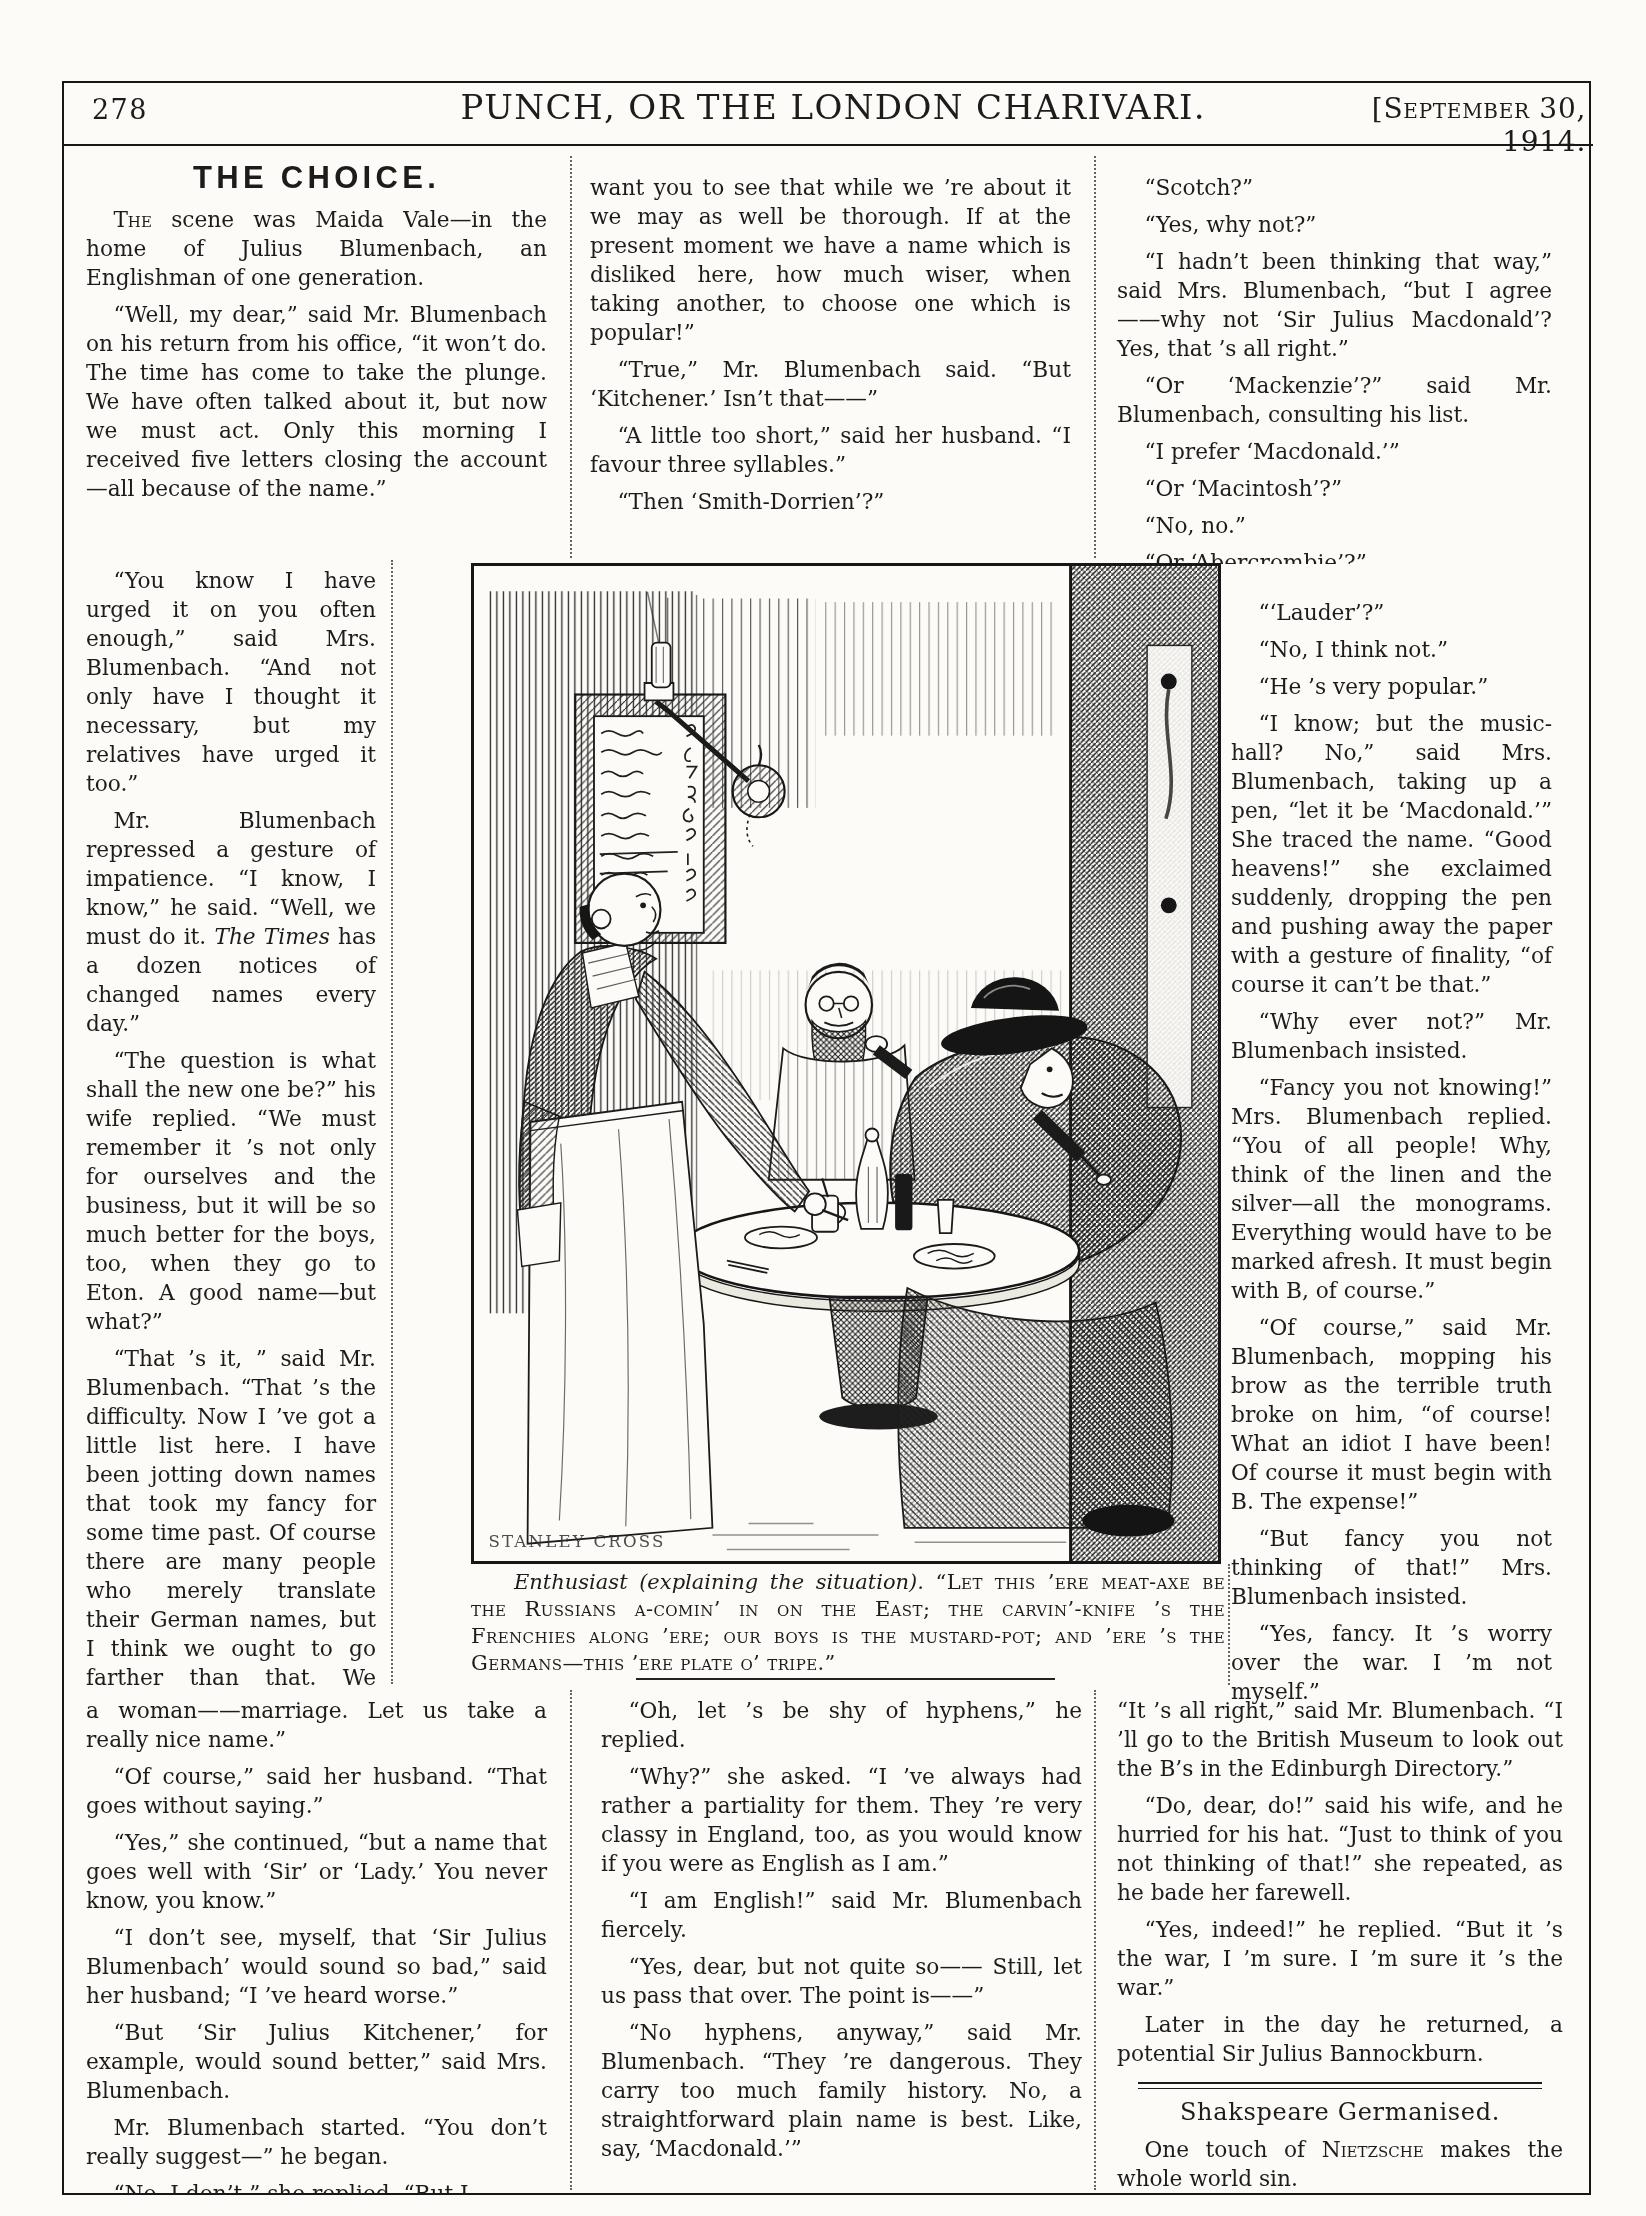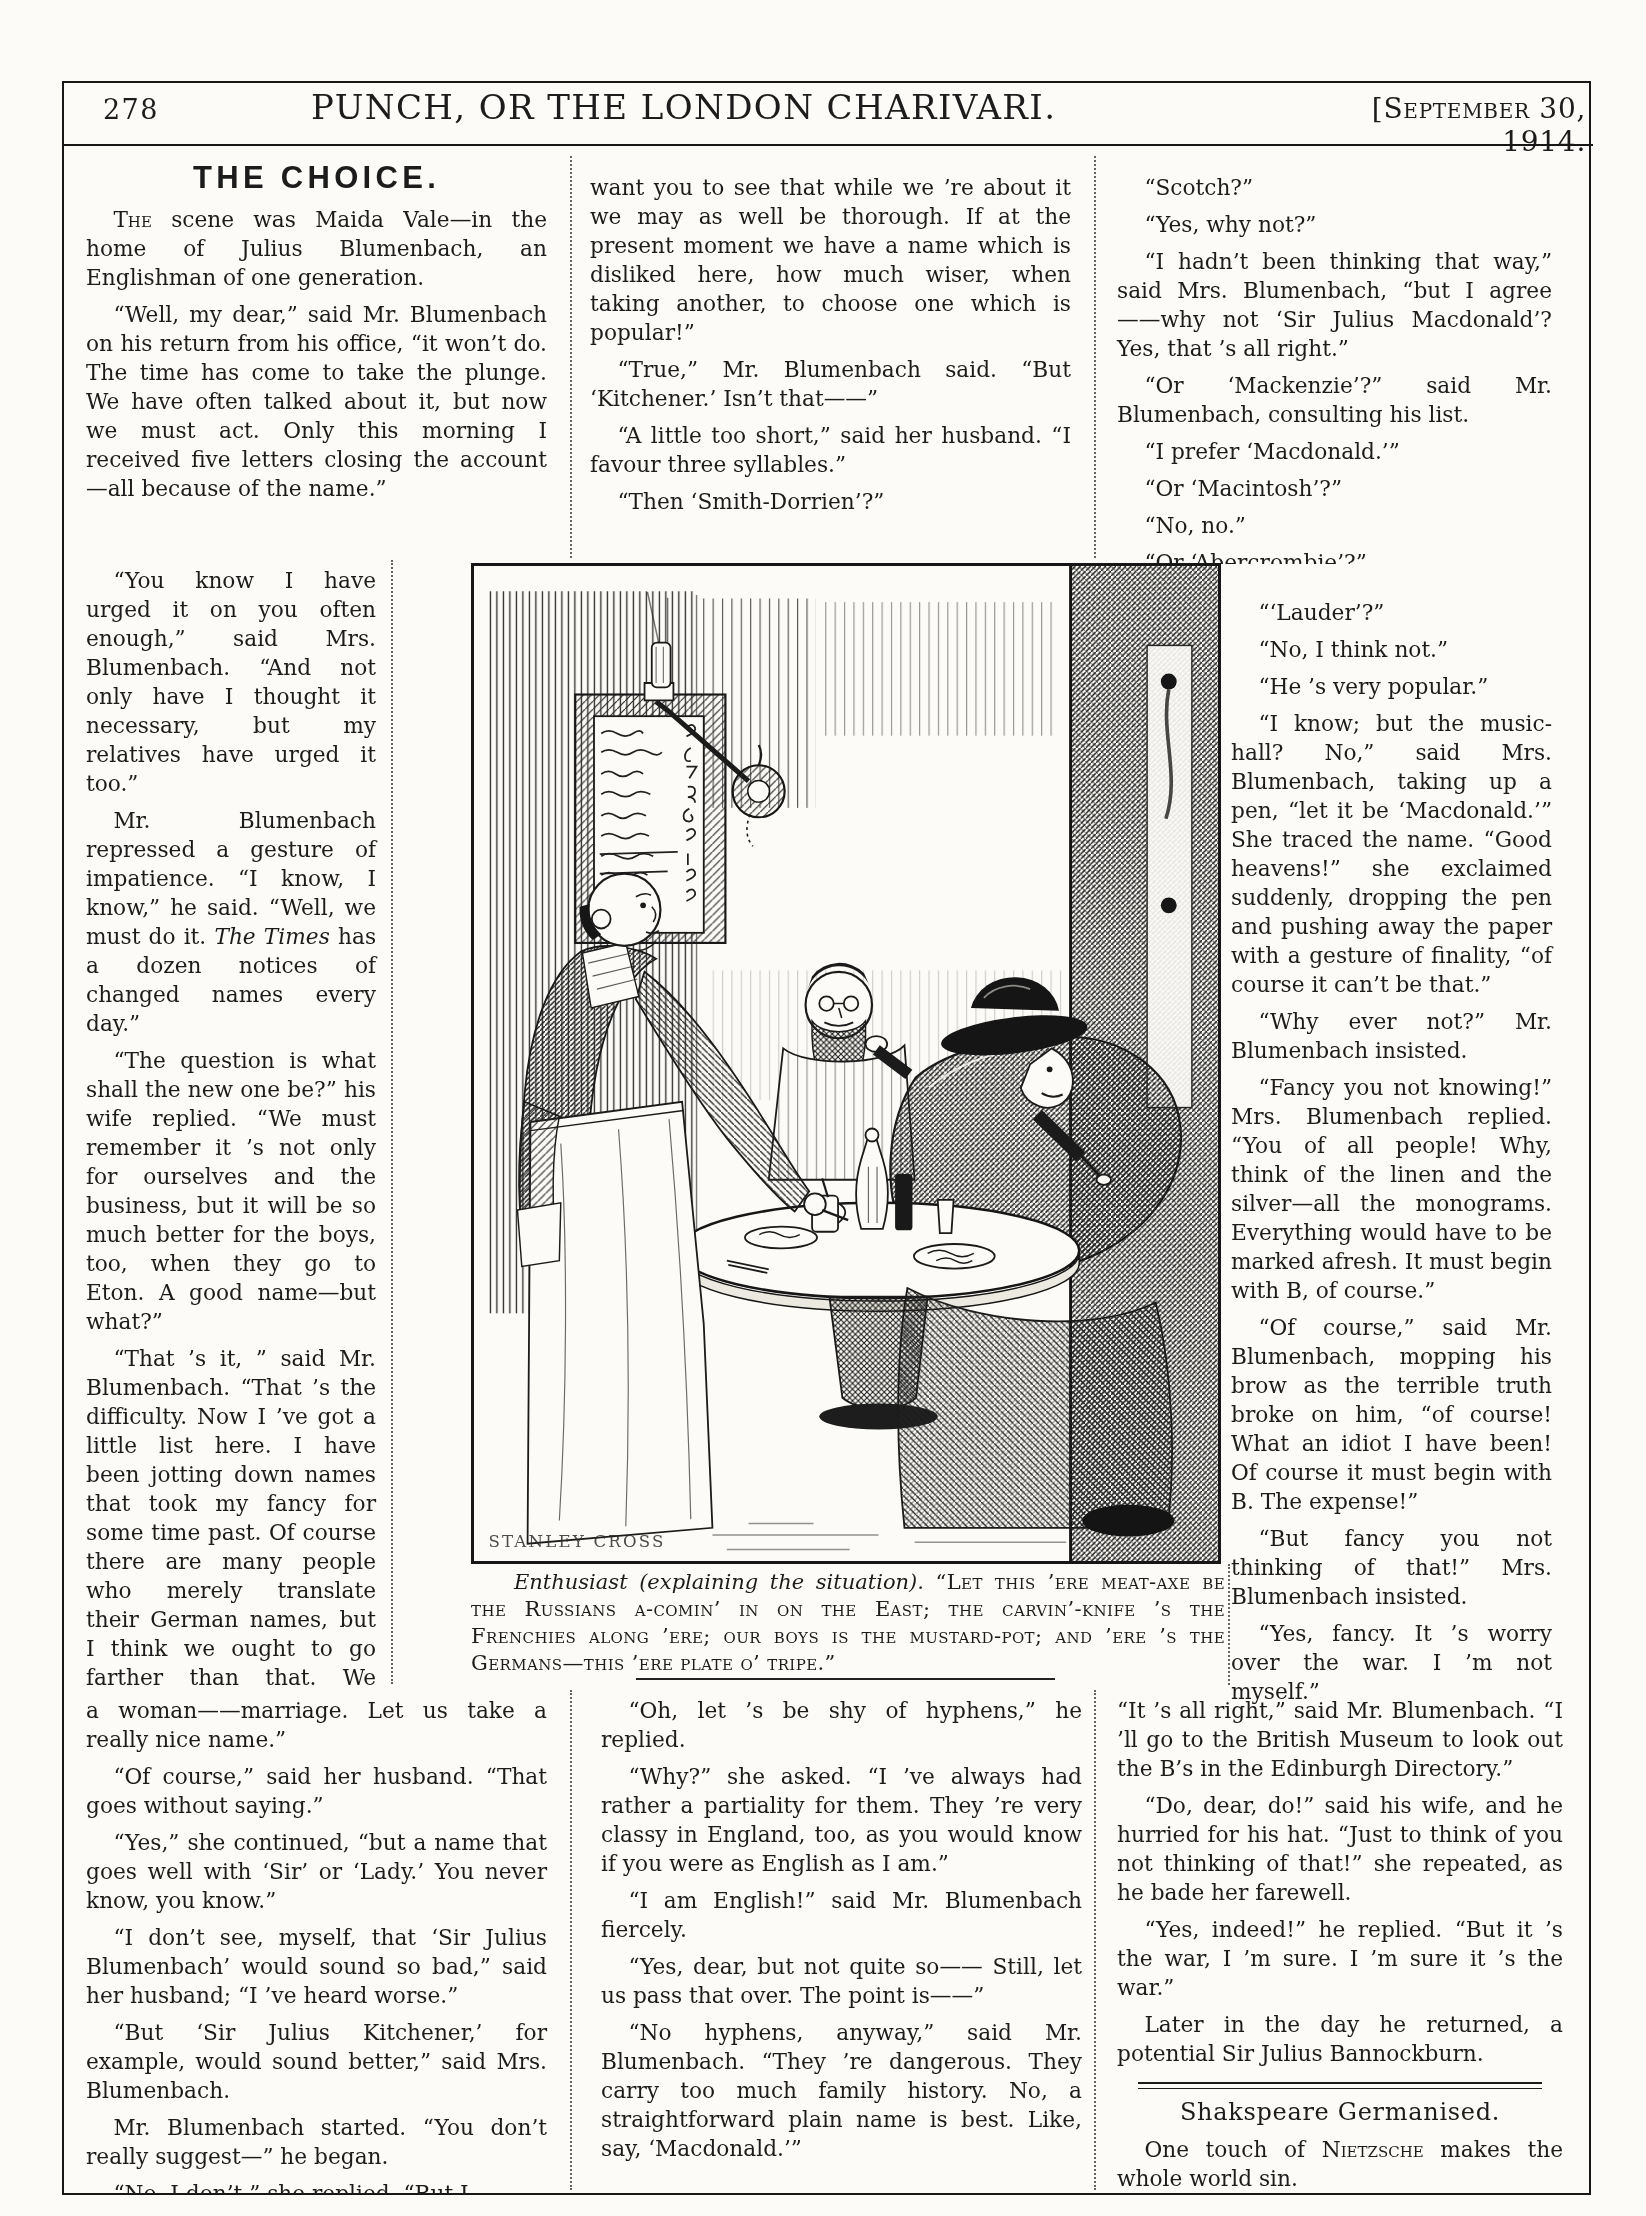--- a/index.html
+++ b/index.html
@@ -4,22 +4,22 @@
 <style>
   html,body{margin:0;padding:0;background:#e9e7e1;}
   #page{
     position:relative;width:1647px;height:2216px;margin:0 auto;
     background:#fcfbf7;color:#1c1c1c;
     font-family:"DejaVu Serif", serif;
   }
   .frame{position:absolute;left:62px;top:81px;width:1525px;height:2110px;
     border:2.9px solid #171717;}
   .header-rule{position:absolute;left:62px;top:144px;width:1531px;height:2.2px;background:#171717;}
-  .page-num{position:absolute;left:103px;top:94px;font-size:27px;letter-spacing:1.4px;}
-  .masthead{position:absolute;left:311px;top:87px;width:895px;text-align:left;
+  .page-num{position:absolute;left:92px;top:94px;font-size:27px;letter-spacing:1.4px;}
+  .masthead{position:absolute;left:311px;top:87px;width:895px;text-align:right;
     font-size:34px;letter-spacing:1.4px;white-space:nowrap;}
   .issue-date{position:absolute;left:1293px;top:92px;width:293px;text-align:right;
     font-size:28px;font-variant:small-caps;letter-spacing:0.7px;}
   .col{position:absolute;font-size:21.7px;line-height:29px;text-align:justify;overflow:hidden;}
   .para{margin:8px;text-indent:27.4px;}
   .noindent-first .para:first-child{text-indent:0;}
   .ssc{font-variant:small-caps;}
   .article-title{
     margin:2.9px 0 13px 0;text-align:center;
     font-family:"Liberation Sans", sans-serif;font-weight:700;

